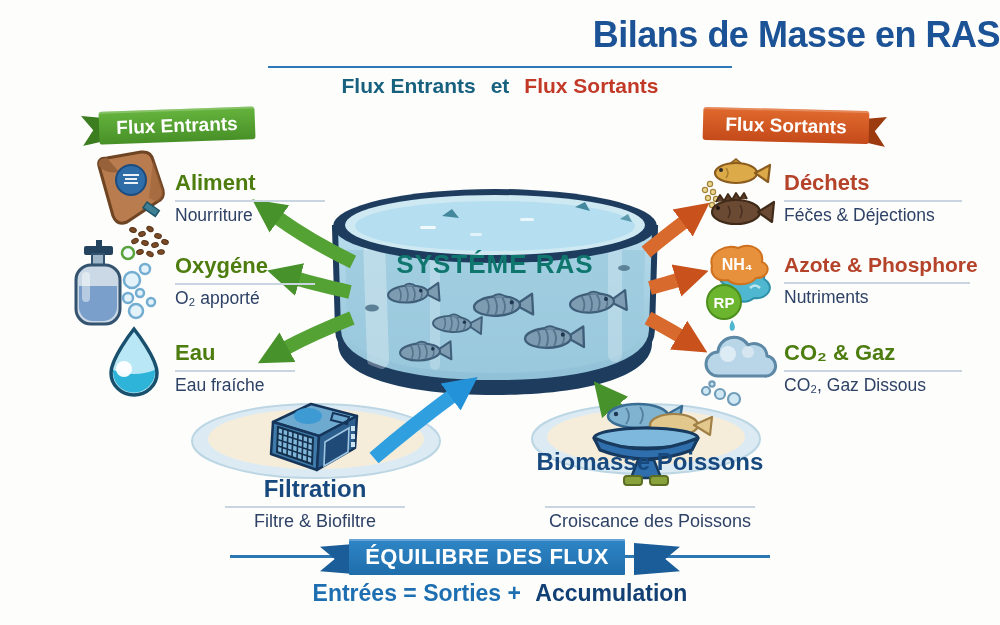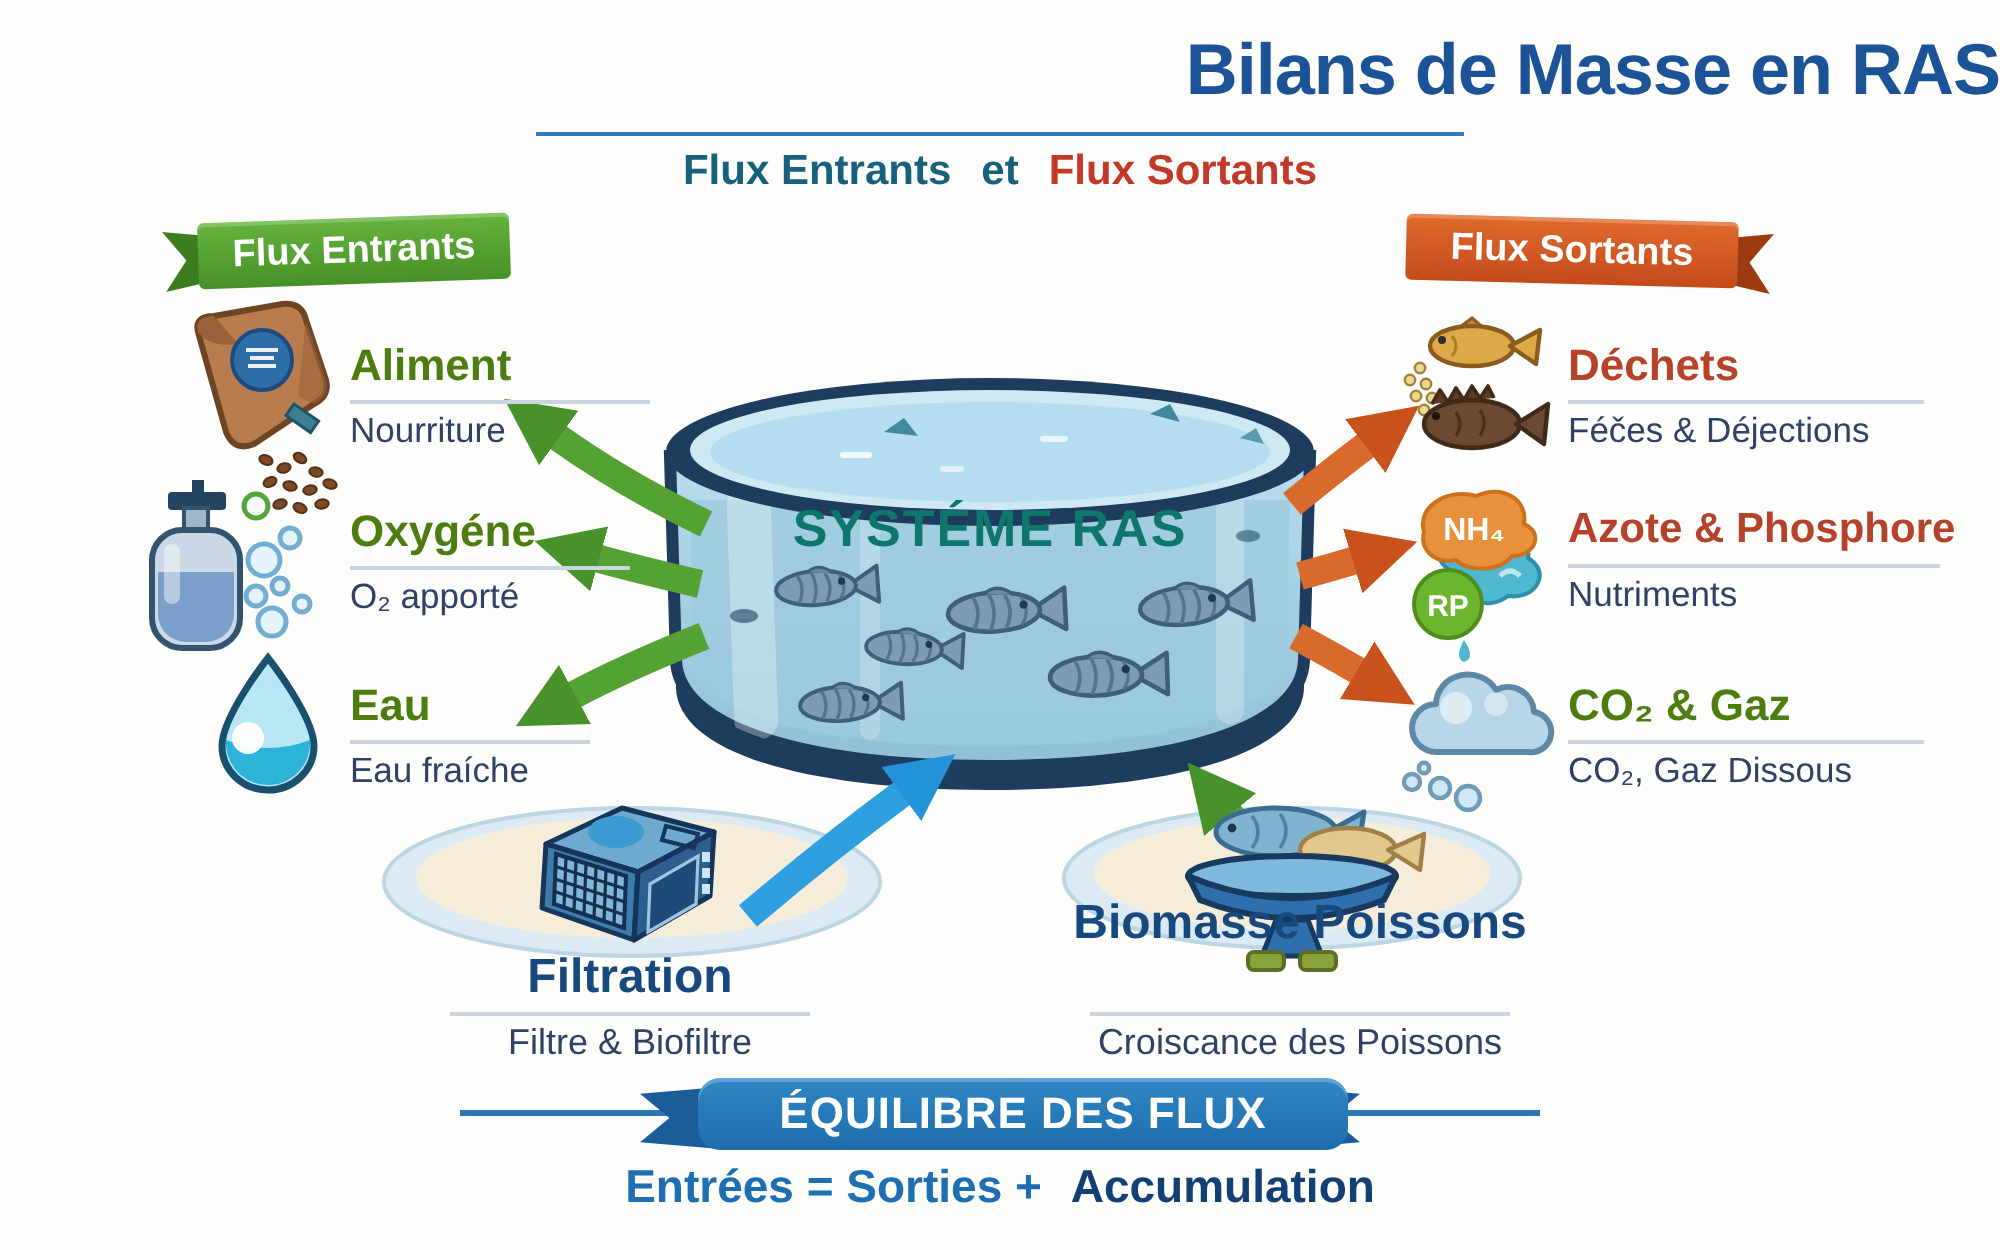--- a/index.html
+++ b/index.html
@@ -31,23 +31,23 @@
   .tank-label{left:373px;top:249px;width:244px;text-align:center;font-size:26px;font-weight:800;
               color:#0f766e;letter-spacing:1px;}
   
   .proc-label{font-size:24px;font-weight:800;color:#17497e;text-align:center;}
   .proc-sub{font-size:18px;color:#2e4266;text-align:center;}
   
   .eq-line{left:230px;top:555px;width:540px;height:2.5px;background:#2b77b4;}
   .rib-tail{top:543px;width:46px;height:32px;background:#1a5d99;}
   .rib-tail.left{left:320px;clip-path:polygon(100% 0,0 12%,32% 50%,0 88%,100% 100%);}
   .rib-tail.right{left:634px;clip-path:polygon(0 0,100% 12%,68% 50%,100% 88%,0 100%);}
-  .rib-band{left:349px;top:539px;width:325px;height:36px;background:linear-gradient(#2f86c6,#1f6dab);
+  .rib-band{left:349px;top:539px;width:276px;height:36px;background:linear-gradient(#2f86c6,#1f6dab);
             display:flex;align-items:center;justify-content:center;color:#fff;font-weight:800;
-            font-size:22px;letter-spacing:.5px;border-radius:11px;box-shadow:inset 0 2px 0 rgba(255,255,255,.25);}
+            font-size:22px;letter-spacing:.5px;border-radius:1px;box-shadow:inset 0 2px 0 rgba(255,255,255,.25);}
   .equation{left:0;right:0;top:580px;text-align:center;font-size:23px;}
   .equation .lhs{color:#1e6fb1;font-weight:700;}
   .equation .rhs{color:#123f74;font-weight:800;margin-left:8px;}
   svg text{font-family:"Liberation Sans",sans-serif;}
 </style>
 </head>
 <body>
 
 <div id="stage">
 

